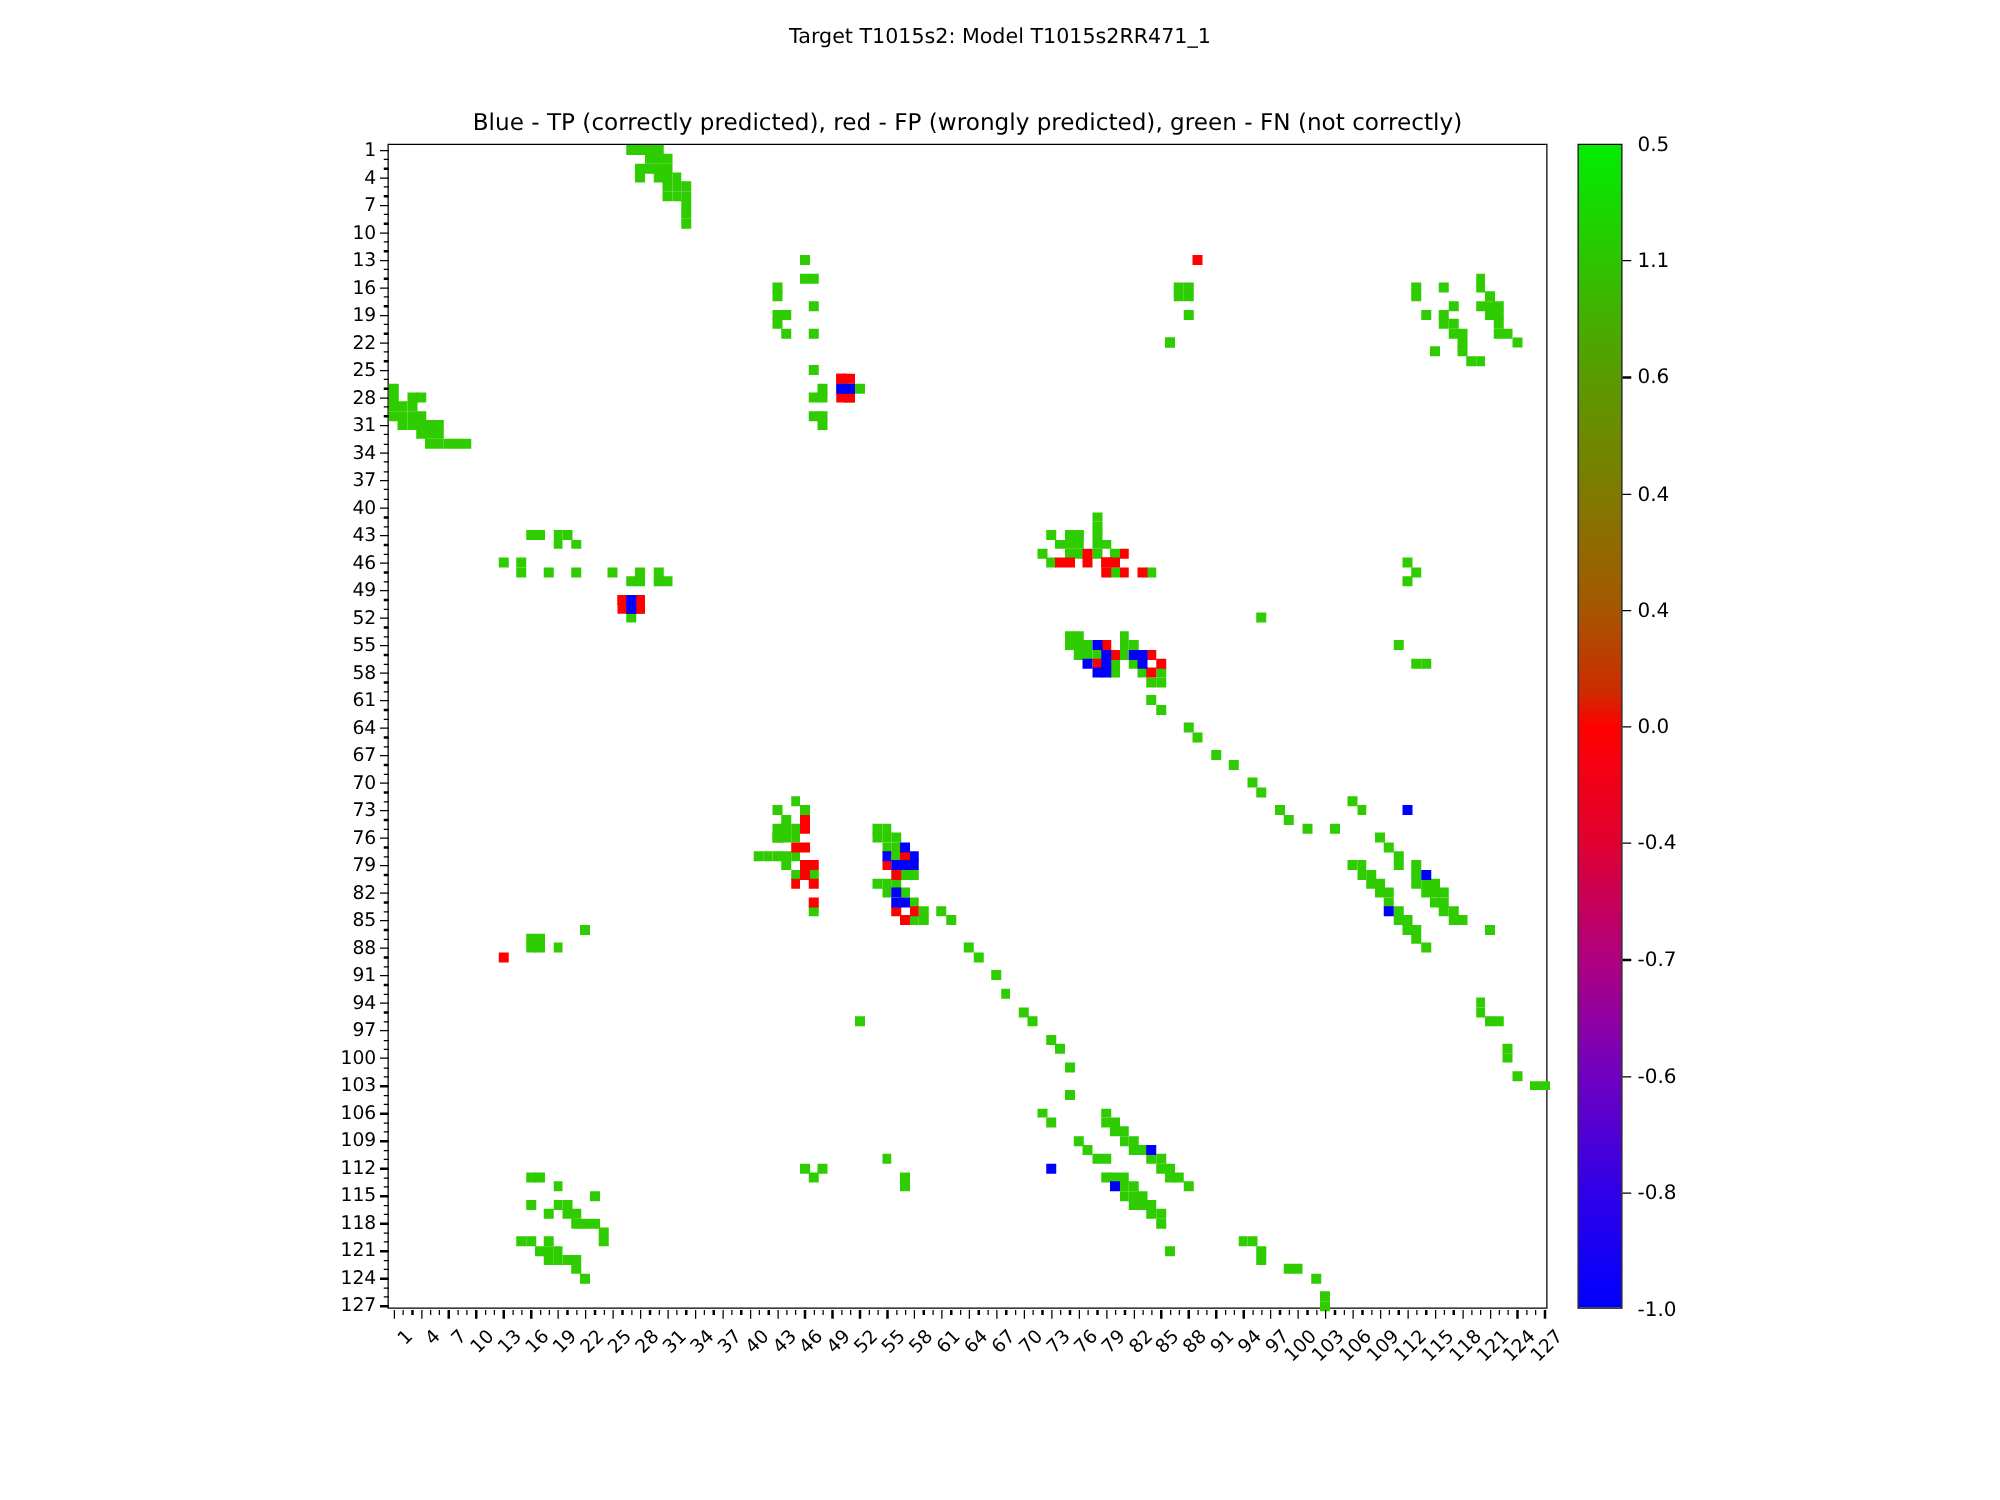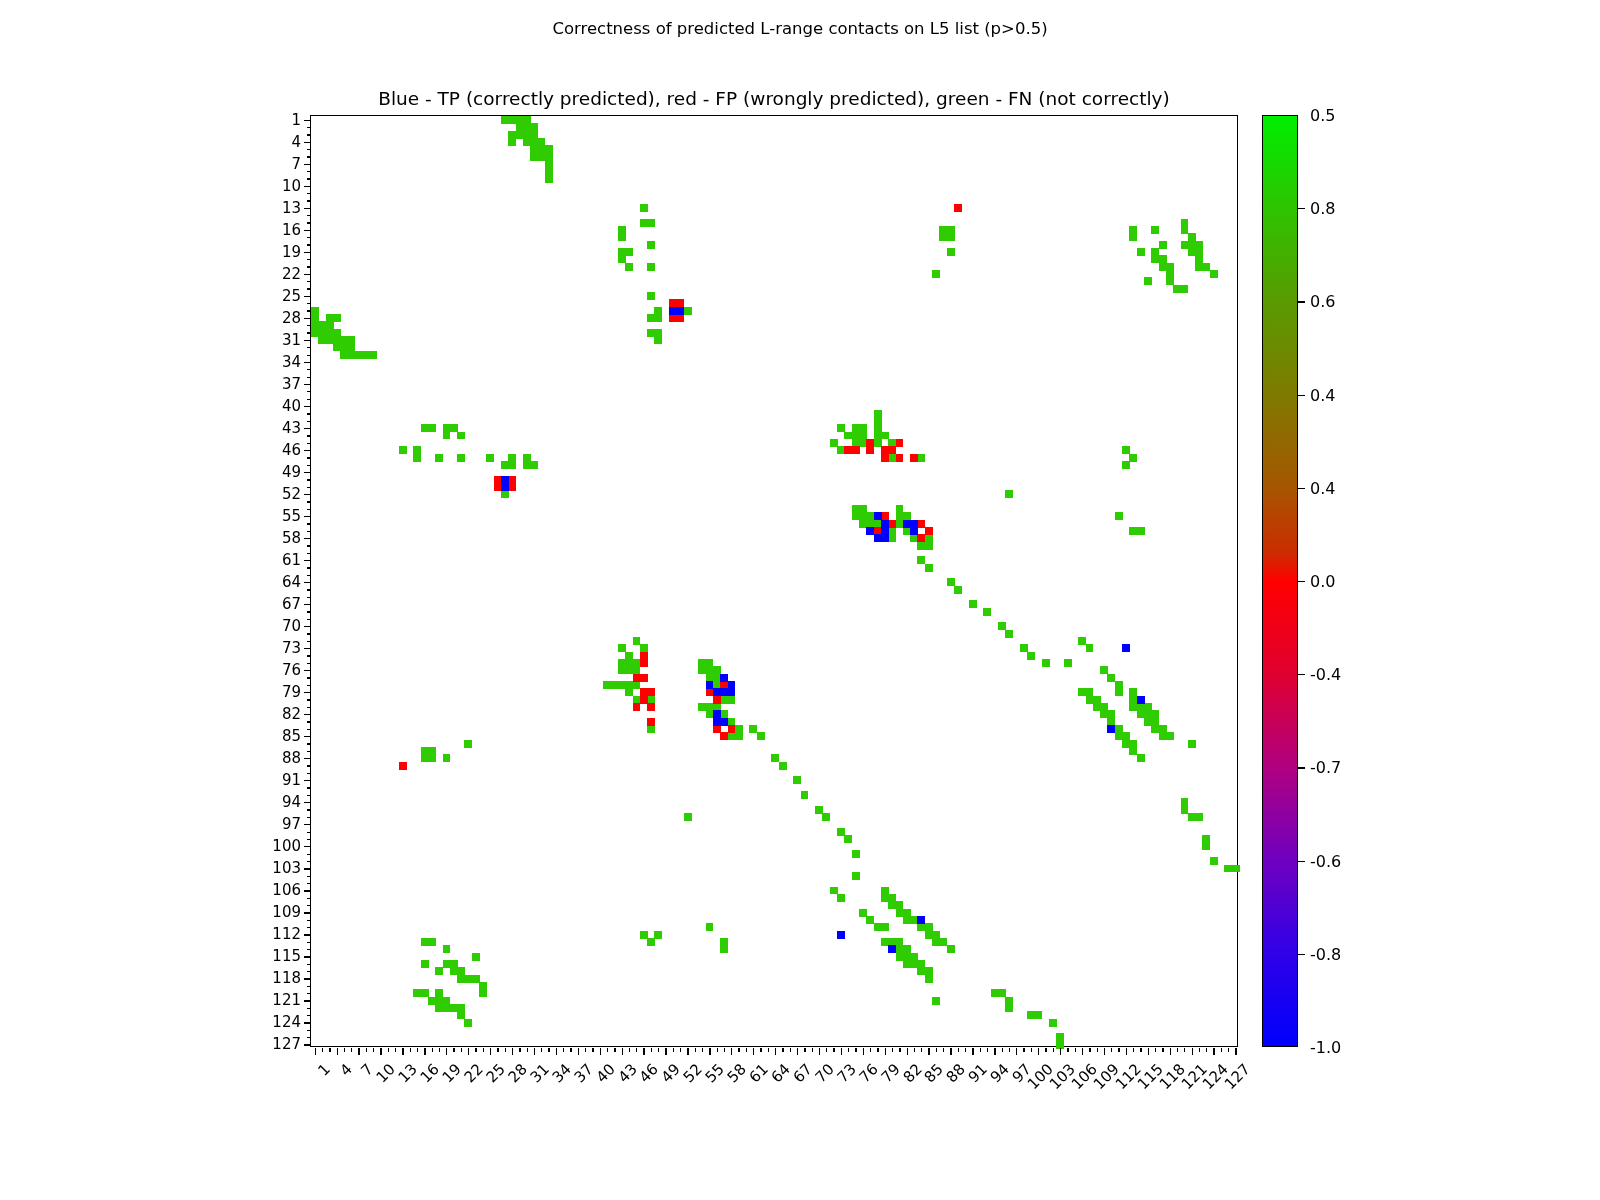--- a/index.html
+++ b/index.html
@@ -60,21 +60,21 @@
   .cb-tick{position:absolute;left:100%;width:7px;height:1.3px;background:#000;}
   .cb-label{
     position:absolute;left:100%;margin-left:12px;font-size:16px;
     white-space:nowrap;transform:translateY(-50%);color:#000;
   }
 </style>
 </head>
 <body>
 
 <div class="title-block">
-  <div>Correctness of predicted L-range contacts on L5 list (p&gt;0.5)</div>
+  <div>Target T1015s2: Model T1015s2RR471_1</div>
 </div>
 
 <div class="subtitle-block">Blue - TP (correctly predicted), red - FP (wrongly predicted), green - FN (not correctly)</div>
 
 <div id="plot-frame">
   <div id="cells">
       <div class="cell" style="left: 189.984px; top: 0px; width: 7.90709px; height: 7.93858px; background: rgb(46, 204, 0);"></div>
       <div class="cell" style="left: 0px; top: 190.803px; width: 7.90709px; height: 7.93858px; background: rgb(46, 204, 0);"></div>
       <div class="cell" style="left: 197.291px; top: 0px; width: 7.90709px; height: 7.93858px; background: rgb(46, 204, 0);"></div>
       <div class="cell" style="left: 0px; top: 198.142px; width: 7.90709px; height: 7.93858px; background: rgb(46, 204, 0);"></div>
@@ -858,21 +858,21 @@
     <div class="xlabel" style="left: 864.583px;">118</div>
     <div class="xlabel" style="left: 886.504px;">121</div>
     <div class="xlabel" style="left: 908.425px;">124</div>
     <div class="xlabel" style="left: 930.346px;">127</div>
   </div>
 
 <div id="colorbar-wrap">
   <div id="colorbar"></div>
 <div class="cb-label" style="top: 0px;">0.5</div>
     <div class="cb-tick" style="top: 93.2px;"></div>
-    <div class="cb-label" style="top: 93.2px;">0.8</div>
+    <div class="cb-label" style="top: 93.2px;">1.1</div>
     <div class="cb-tick" style="top: 186.4px;"></div>
     <div class="cb-label" style="top: 186.4px;">0.6</div>
     <div class="cb-tick" style="top: 279.6px;"></div>
     <div class="cb-label" style="top: 279.6px;">0.4</div>
     <div class="cb-tick" style="top: 372.8px;"></div>
     <div class="cb-label" style="top: 372.8px;">0.4</div>
     <div class="cb-tick" style="top: 466px;"></div>
     <div class="cb-label" style="top: 466px;">0.0</div>
     <div class="cb-tick" style="top: 559.2px;"></div>
     <div class="cb-label" style="top: 559.2px;">-0.4</div>

